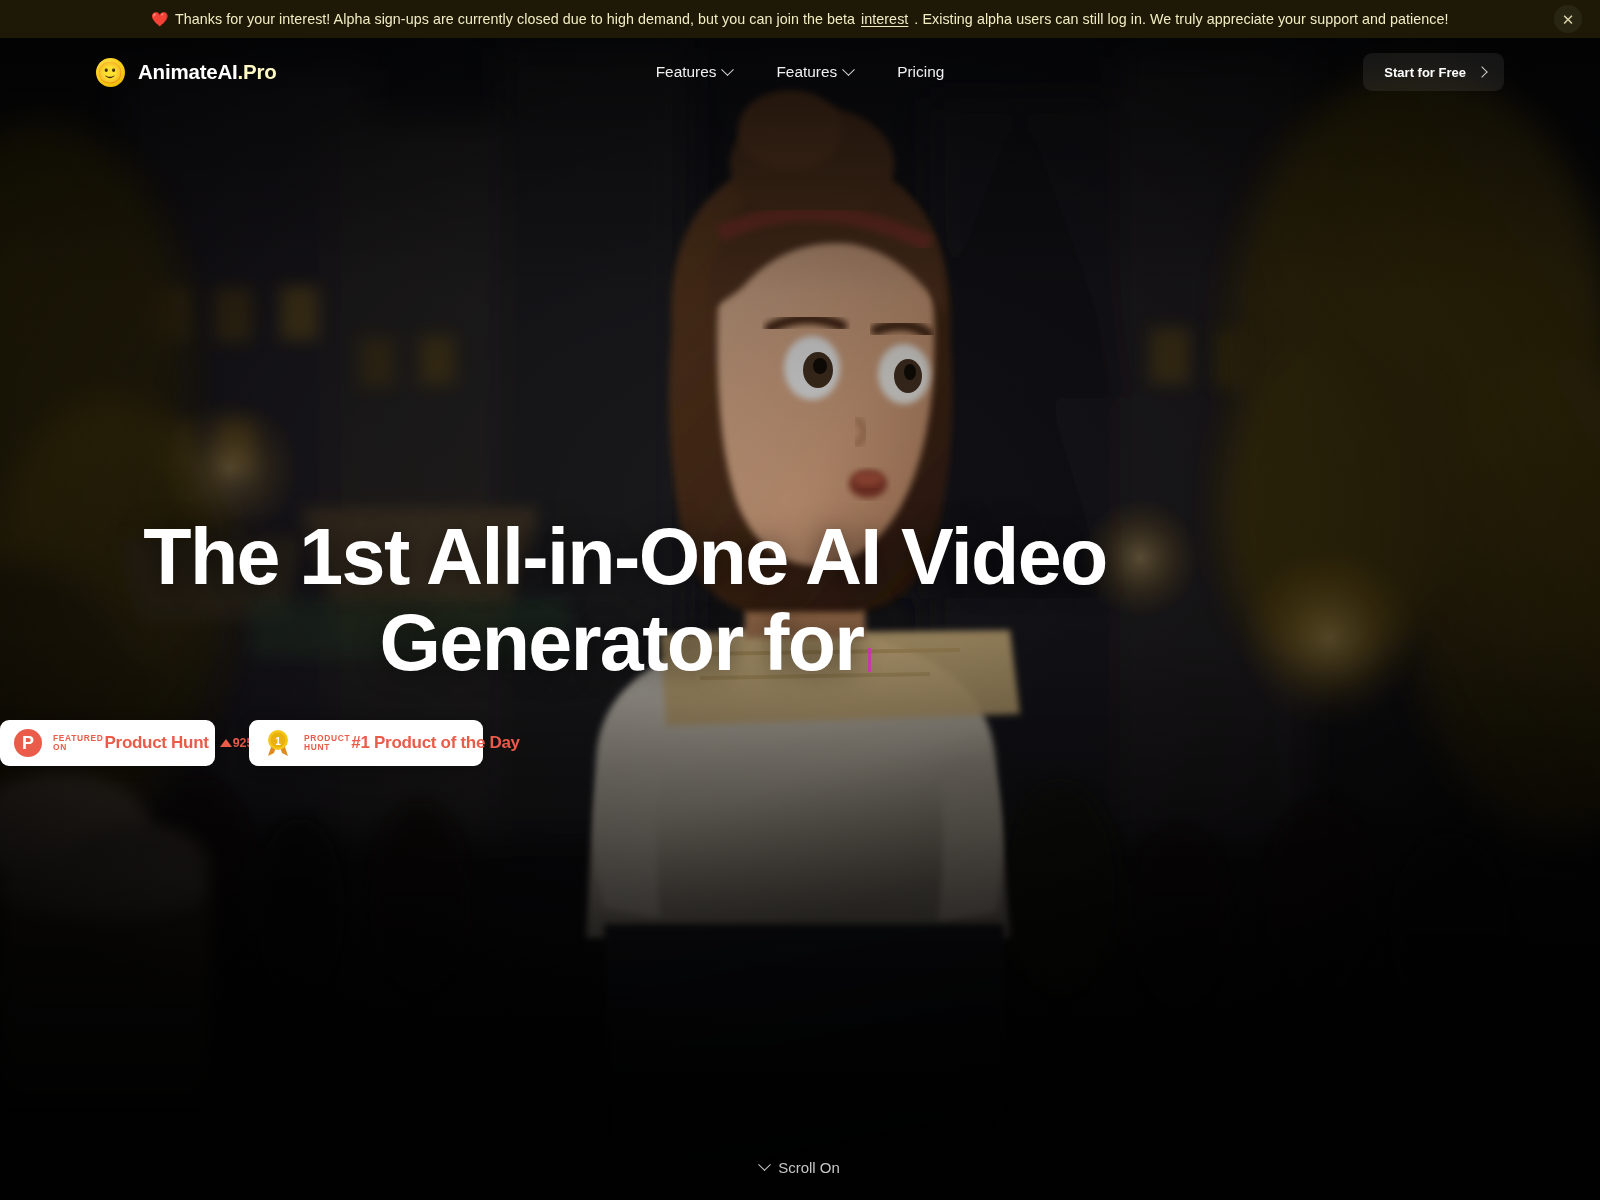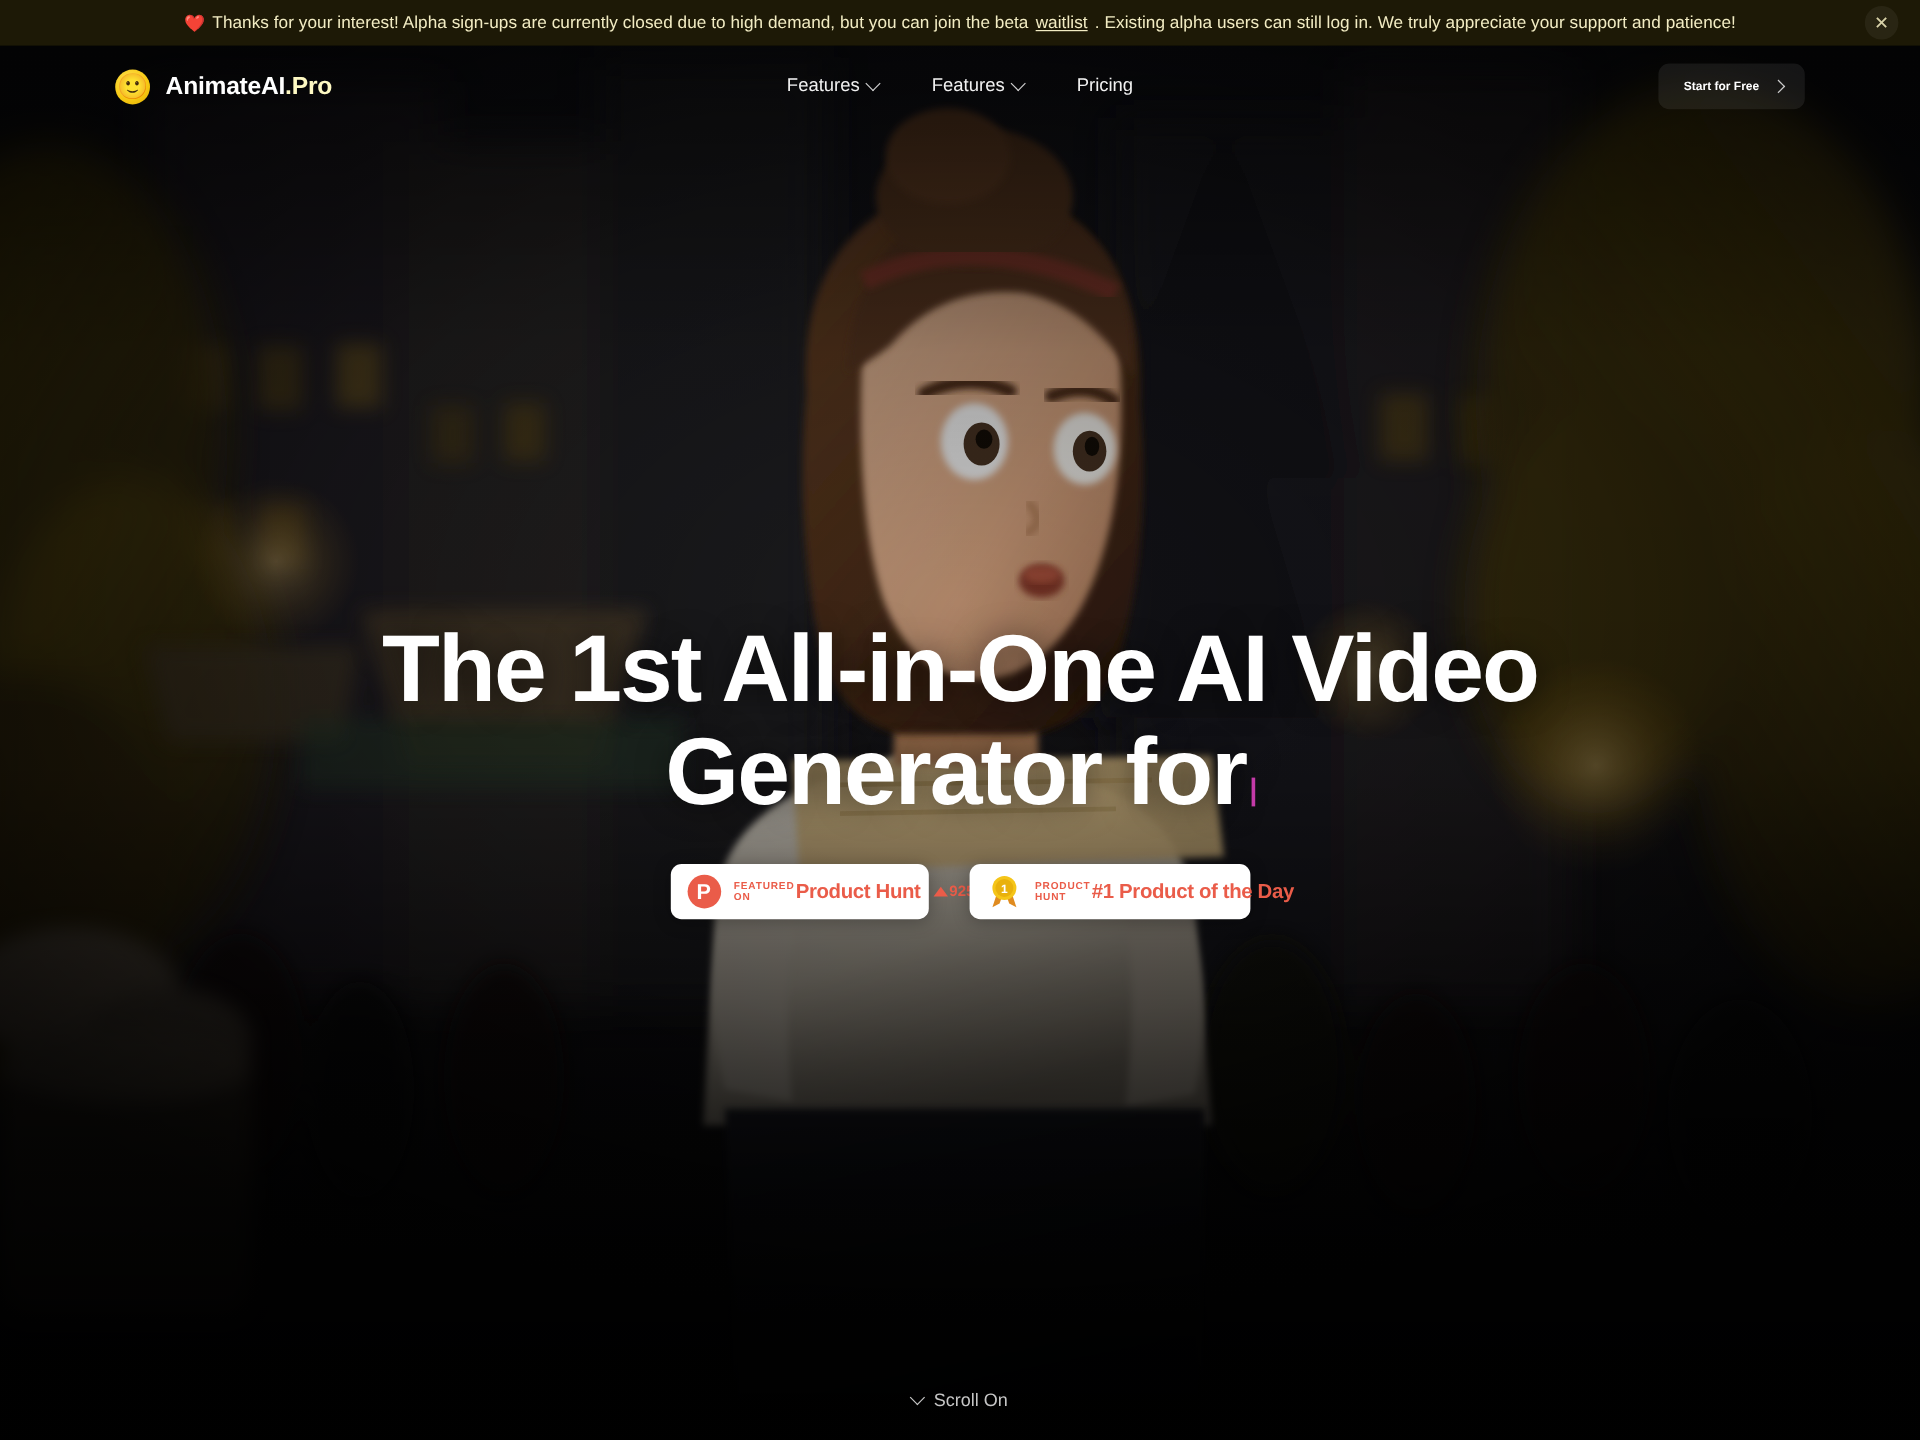--- a/index.html
+++ b/index.html
@@ -155,42 +155,42 @@
     gap: 12px;
     height: 38px;
     padding: 0 18px 0 21px;
     border-radius: 9px;
     background: rgba(255,255,255,0.075);
     cursor: pointer;
     border: none;
     white-space: nowrap;
   }
   #cta-label {
-    font-size: 10px;
+    font-size: 13px;
     font-weight: bold;
     color: #ffffff;
     font-family: "Liberation Sans", sans-serif;
   }
   .chev-right {
     width: 8px; height: 8px;
     border-top: 1.6px solid #cdcdcd;
     border-right: 1.6px solid #cdcdcd;
     transform: rotate(45deg);
   }
 
   
   #hero-content {
     position: absolute;
     top: 106px; left: 0;
     width: 1600px;
     height: 1094px;
     z-index: 40;
     display: flex;
     flex-direction: column;
-    align-items: center;
+    align-items: flex-start;
   }
   #headline {
     margin-top: 408px;
     width: 1250px;
     text-align: center;
     font-size: 79px;
     line-height: 1.09;
     font-weight: bold;
     color: #ffffff;
     letter-spacing: -1.6px;
@@ -471,21 +471,21 @@
 
       <rect x="0" y="0" width="1600" height="1162" fill="#000" opacity="0.12"></rect>
     </svg>
     <div id="hero-vignette"></div>
   </div>
 
   <div id="banner">
     <div id="banner-text">
       <span id="banner-heart">❤️</span>
       <span>Thanks for your interest! Alpha sign-ups are currently closed due to high demand, but you can join the beta </span>
-        <a id="banner-link" href="#">waitlist</a>
+        <a id="banner-link" href="#">interest</a>
         <span>. Existing alpha users can still log in. We truly appreciate your support and patience!</span>
     </div>
     <button id="banner-close">✕</button>
   </div>
 
   <div id="header">
     <a id="logo" href="#">
       <span id="logo-mark">🙂</span>
       <span id="logo-text">
         <span class="logo-name">AnimateAI</span><span class="logo-suffix">.Pro</span>

